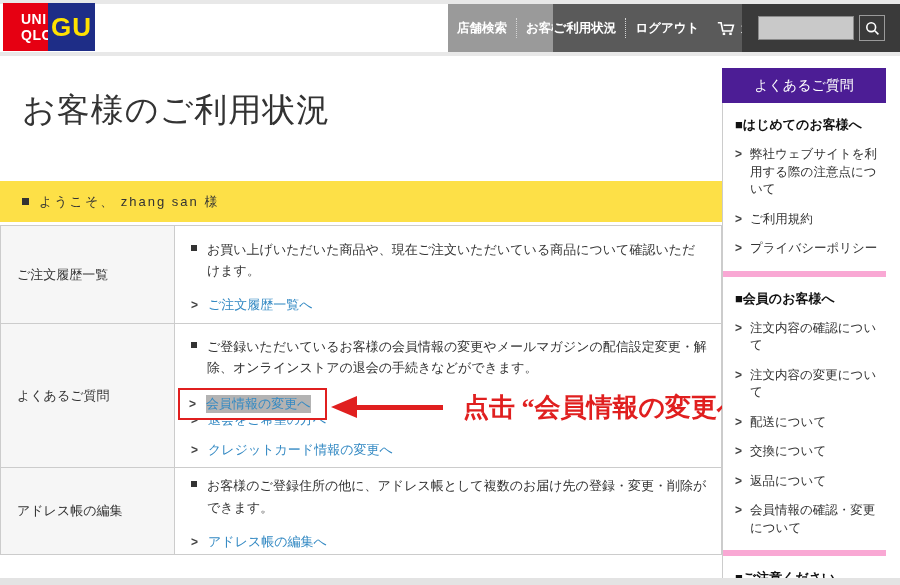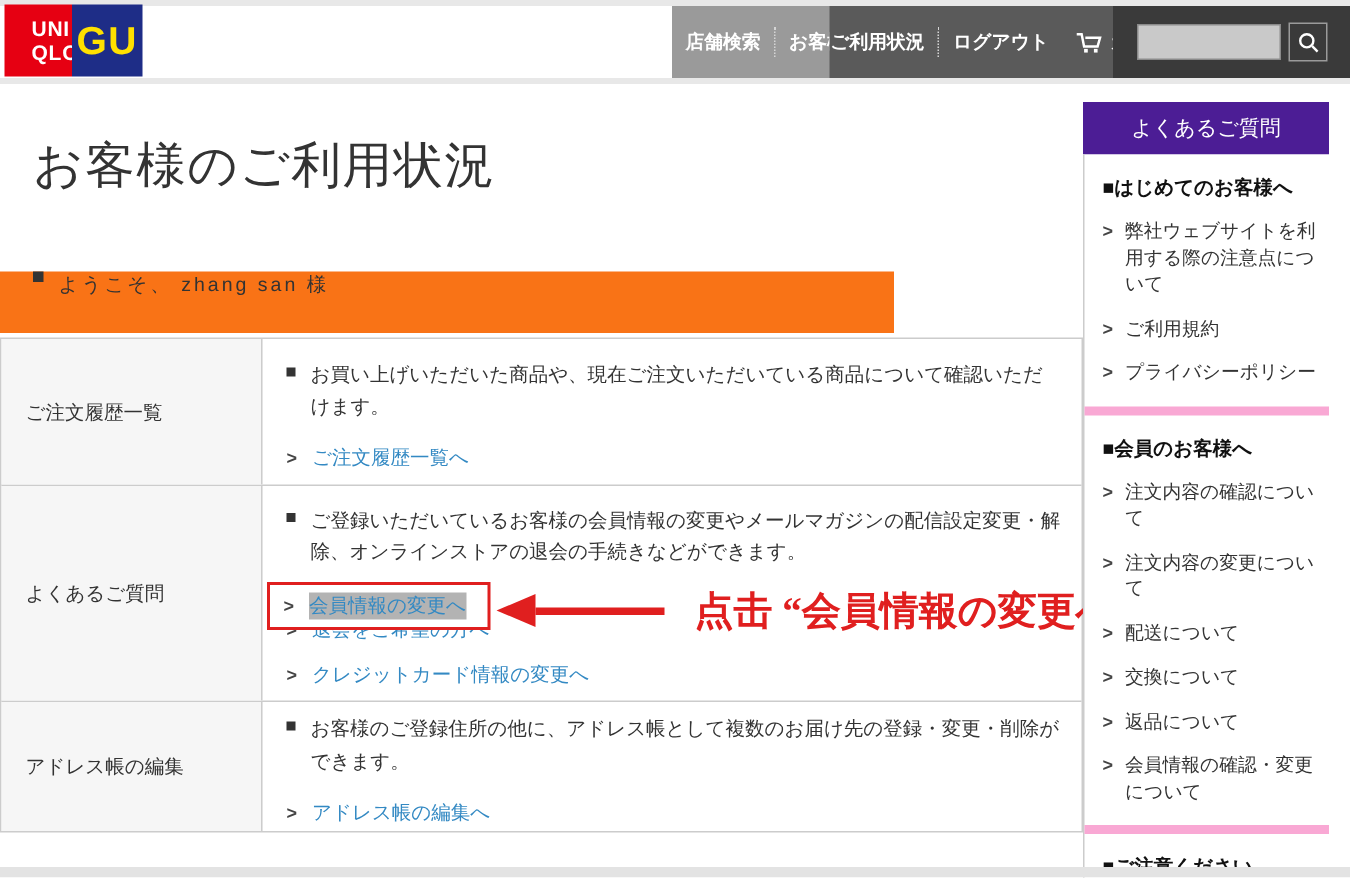--- a/index.html
+++ b/index.html
@@ -38,22 +38,22 @@
   }
   .search-btn {
     width:26px; height:26px; background:#3a3a3a; border:1px solid #9a9a9a;
     display:flex; align-items:center; justify-content:center; cursor:pointer;
   }
 
   
   .page-title { position:absolute; left:22px; top:88px; font-size:33px; font-weight:400;
                 color:#333; letter-spacing:1px; }
   .welcome {
-    position:absolute; left:0; top:181px; width:596px; height:41px; background:#f97316;
-    display:flex; padding-left:22px; font-size:13px; color:#333; letter-spacing:2px;
+    position:absolute; left:0; top:181px; width:722px; height:41px; background:#fde047;
+    display:flex; align-items:center; padding-left:22px; font-size:13px; color:#333; letter-spacing:2px;
   }
   .bullet-sq { width:7px; height:7px; background:#333; margin-right:10px; flex:none; }
 
   .table { position:absolute; left:0; top:225px; width:722px; border:1px solid #ccc; background:#fff; }
   .row { display:flex; border-bottom:1px solid #ccc; }
   .row:last-child { border-bottom:none; }
   .row-1 { height:98px; } .row-2 { height:144px; } .row-3 { height:86px; }
   .cell-head {
     width:174px; flex:none; background:#f6f6f6; border-right:1px solid #ccc;
     display:flex; align-items:center; padding-left:16px; font-size:13px; color:#333;

